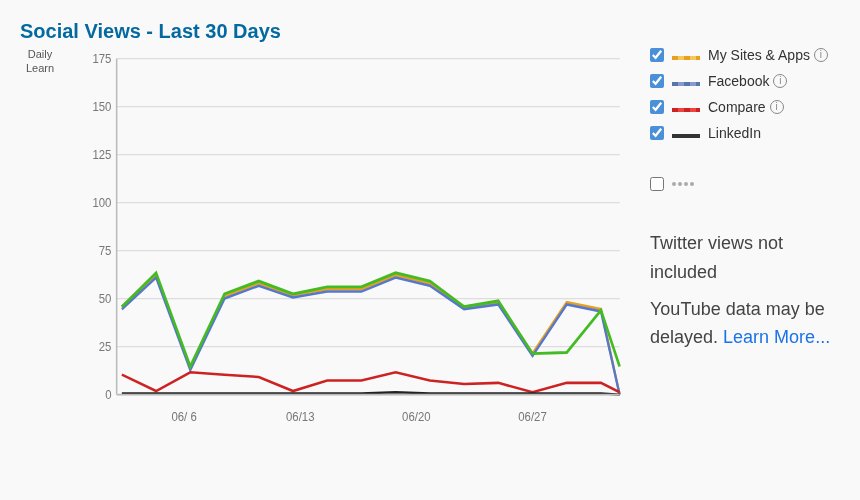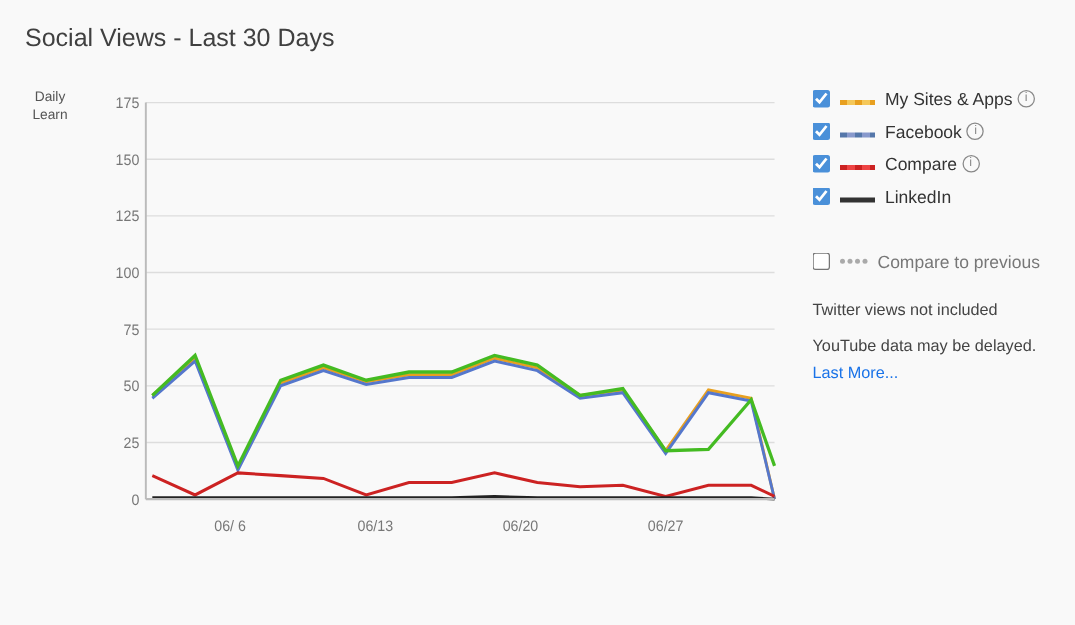--- a/index.html
+++ b/index.html
@@ -8,23 +8,23 @@
       background: #f9f9f9;
       width: 860px;
       height: 500px;
       overflow: hidden;
       display: flex;
       flex-direction: column;
       padding: 20px;
     }
     .page-title {
       font-size: 20px;
-      font-weight: normal;
-      color: #404040;
-      margin-bottom: 28px;
+      font-weight: bold;
+      color: #0369a1;
+      margin-bottom: 4px;
     }
     .chart-container {
       display: flex;
       flex: 1;
     }
     .chart-area {
       flex: 1;
       position: relative;
       display: flex;
       flex-direction: column;
@@ -107,22 +107,22 @@
       gap: 2px;
     }
     .compare-dots span {
       display: inline-block;
       width: 4px;
       height: 4px;
       border-radius: 50%;
       background: #aaa;
     }
     .notes-section {
-      margin-top: 5px;
-      font-size: 13px;
+      margin-top: 22px;
+      font-size: 18px;
       color: #444;
       line-height: 1.6;
     }
     .notes-section .twitter-note {
       color: #444;
       margin-bottom: 8px;
     }
     .notes-section .youtube-note {
       color: #444;
     }
@@ -246,24 +246,23 @@
       </div>
 
     <div class="compare-section">
       <input type="checkbox" id="compare-cb" style="">
       <div class="compare-dots">
         <span></span>
           <span></span>
           <span></span>
           <span></span>
       </div>
-      <label for="compare-cb">Compare to previous</label>
     </div>
 
     <div class="notes-section">
       <p class="twitter-note">Twitter views not included</p>
       <p class="youtube-note">
         <span>YouTube data may be delayed.</span>
-        <a href="#">Last More...</a>
+        <a href="#">Learn More...</a>
       </p>
     </div>
   </div>
 </div>
 
 </body></html>

